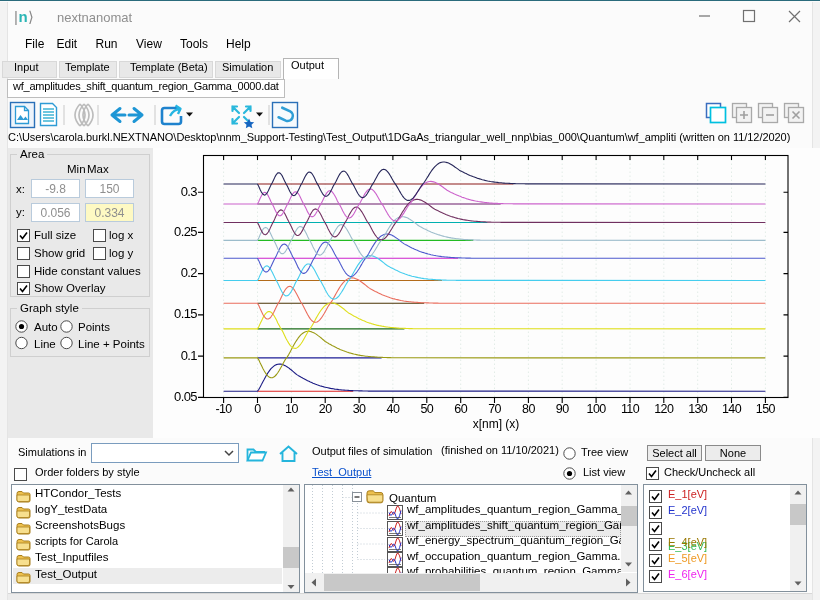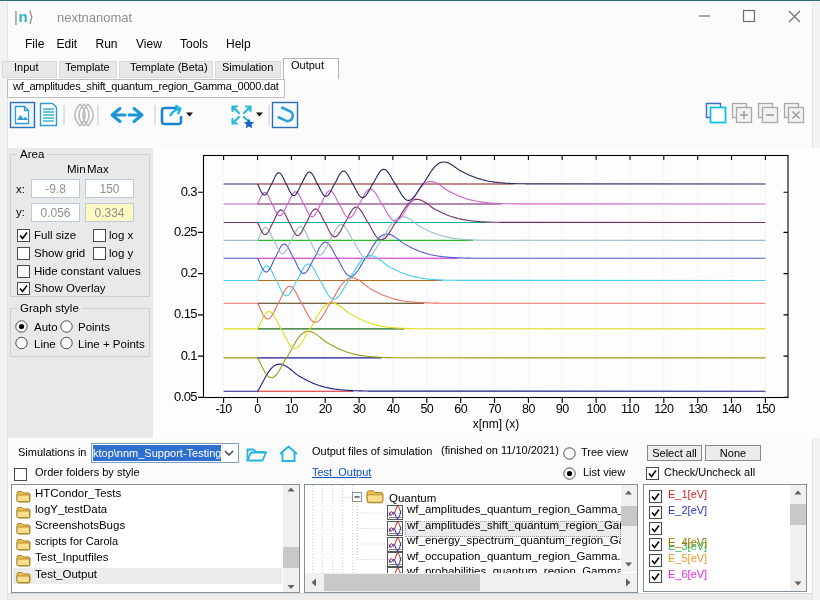--- a/index.html
+++ b/index.html
@@ -102,20 +102,21 @@
 <rect x="784.5" y="4.5" width="14" height="14"></rect>
         <rect x="788.5" y="8.5" width="15" height="15"></rect>
 </g>
 <g stroke="#9f9f9f" stroke-width="1.6" fill="none">
 <path d="M744 12 v8 m-4 -4 h8"></path>
 <path d="M766 16 h8"></path>
 <path d="M792.5 12.5 l7 7 m0 -7 l-7 7"></path>
 </g>
 </svg>
 
+<div class="tx" style="left:8px;top:129.5px;font-size:11px;letter-spacing:-0.05px;">C:\Users\carola.burkl.NEXTNANO\Desktop\nnm_Support-Testing\Test_Output\1DGaAs_triangular_well_nnp\bias_000\Quantum\wf_ampliti  (written on 11/12/2020)</div>
 
 <div class="abs" style="left:8px;top:147px;width:145px;height:290px;background:#e9e9e9;"></div>
 <div class="abs" style="left:10px;top:153px;width:140px;height:143px;border:1px solid #cfcfcf;"></div>
 <div class="abs" style="left:17px;top:147px;background:#e9e9e9;padding:0 3px;font-size:11.5px;">Area</div>
 <div class="tx" style="left:31px;top:162px;font-size:11.5px;padding-left:36px;">Min</div>
 <div class="tx" style="left:87px;top:162px;font-size:11.5px;">Max</div>
 <div class="tx" style="left:16px;top:182px;font-size:11.5px;">x:</div>
 <div class="abs" style="left:31px;top:178px;width:49px;height:19px;background:#fff;border:1px solid #b9cbdc;color:#8f8f8f;font-size:12px;text-align:center;line-height:18px;">-9.8</div>
 <div class="abs" style="left:85px;top:178px;width:49px;height:19px;background:#fff;border:1px solid #b9cbdc;color:#8f8f8f;font-size:12px;text-align:center;line-height:18px;">150</div>
 <div class="tx" style="left:16px;top:205px;font-size:11.5px;">y:</div>
@@ -217,21 +218,20 @@
 <text x="197" y="234.9" font-size="13" letter-spacing="-0.6" text-anchor="end" fill="#000">0.25</text>
 <text x="197" y="276.1" font-size="13" letter-spacing="-0.6" text-anchor="end" fill="#000">0.2</text>
 <text x="197" y="317.4" font-size="13" letter-spacing="-0.6" text-anchor="end" fill="#000">0.15</text>
 <text x="197" y="358.6" font-size="13" letter-spacing="-0.6" text-anchor="end" fill="#000">0.1</text>
 <text x="197" y="399.9" font-size="13" letter-spacing="-0.6" text-anchor="end" fill="#000">0.05</text>
 <text x="496" y="427" font-size="12" text-anchor="middle" fill="#000">x[nm] (x)</text>
 </svg>
 
 <div class="tx" style="left:18px;top:444.5px;font-size:11px;">Simulations in</div>
 <div class="abs" style="left:91px;top:442px;width:148px;height:20px;background:#fff;border:1px solid #7a9cbe;"></div>
-<div class="abs" style="left:93px;top:444px;width:128px;height:16px;background:#2f6fd0;color:#fff;font-size:11px;line-height:16px;overflow:hidden;white-space:nowrap;">ktop\nnm_Support-Testing</div>
 <svg class="abs" style="left:222px;top:446px;" width="14" height="12" viewBox="0 0 14 12">
       <path d="M3 4 l4 4 l4 -4" fill="none" stroke="#444" stroke-width="1.5"></path>
     </svg>
 <svg class="abs" style="left:246px;top:443px;" width="54" height="19" viewBox="0 0 54 19">
 <path d="M1.5 16.5 v-11 h6 l2.5 2.5 h9" fill="none" stroke="#25b5dc" stroke-width="1.8"></path>
 <path d="M1.5 16.5 l3.5 -8 h15 l-3.5 8 z" fill="#fff" stroke="#25b5dc" stroke-width="1.8"></path>
 <path d="M34 10 l8.5 -7.5 l8.5 7.5 m-14.5 -2.5 v9.5 h12 v-9.5" fill="none" stroke="#25b5dc" stroke-width="1.9"></path>
 </svg>
 <svg class="abs" style="left:14px;top:467px;" width="14" height="14" viewBox="0 0 14 14">
       <rect x="0.5" y="0.5" width="12" height="12" fill="#fff" stroke="#4a4a4a"></rect>

